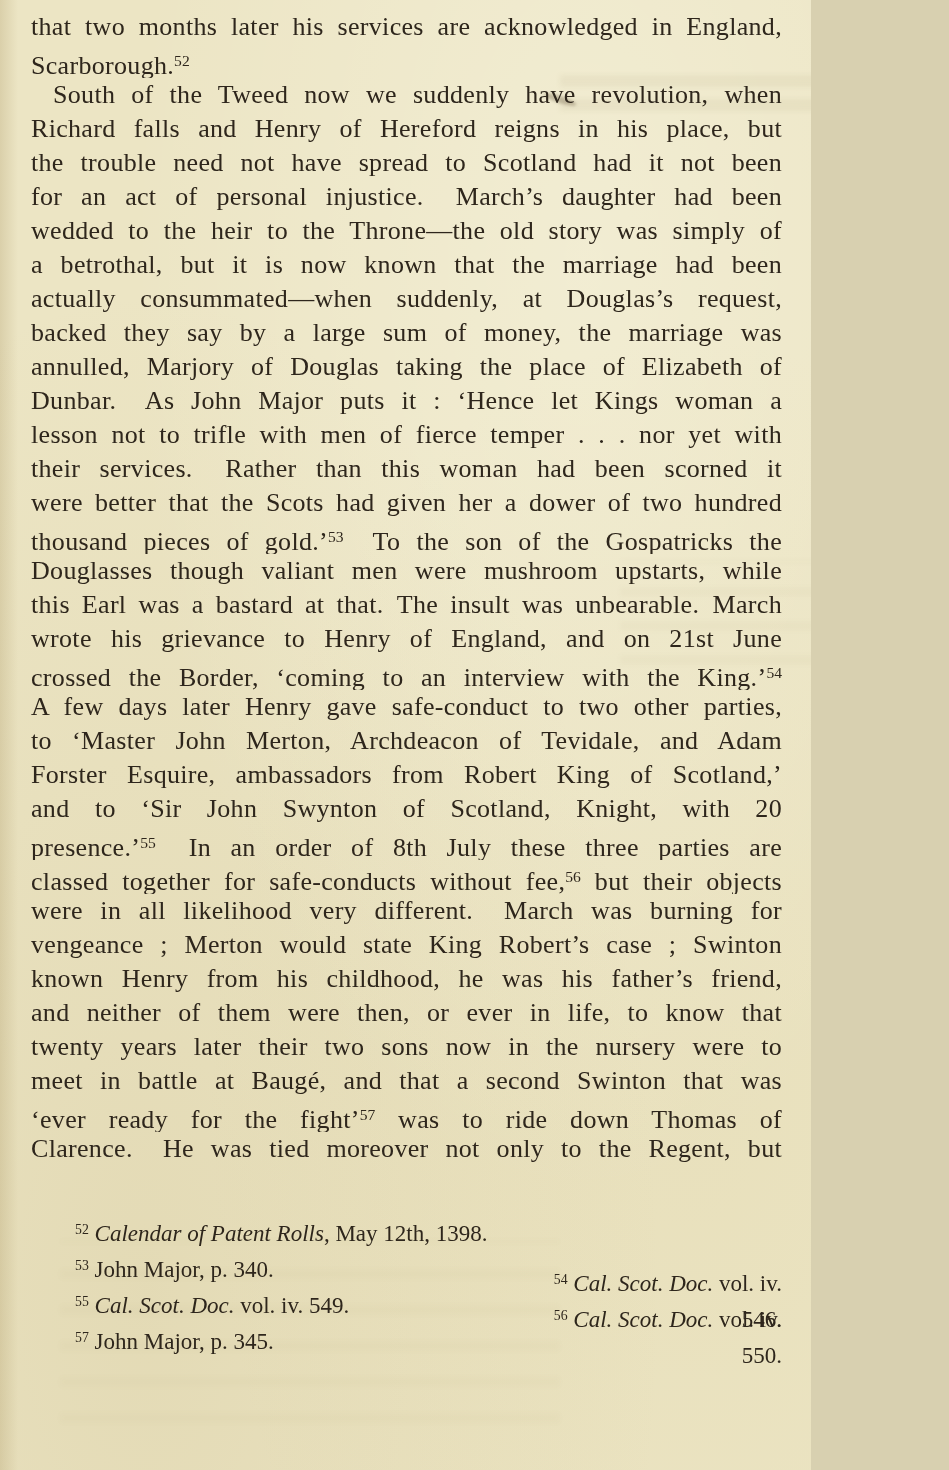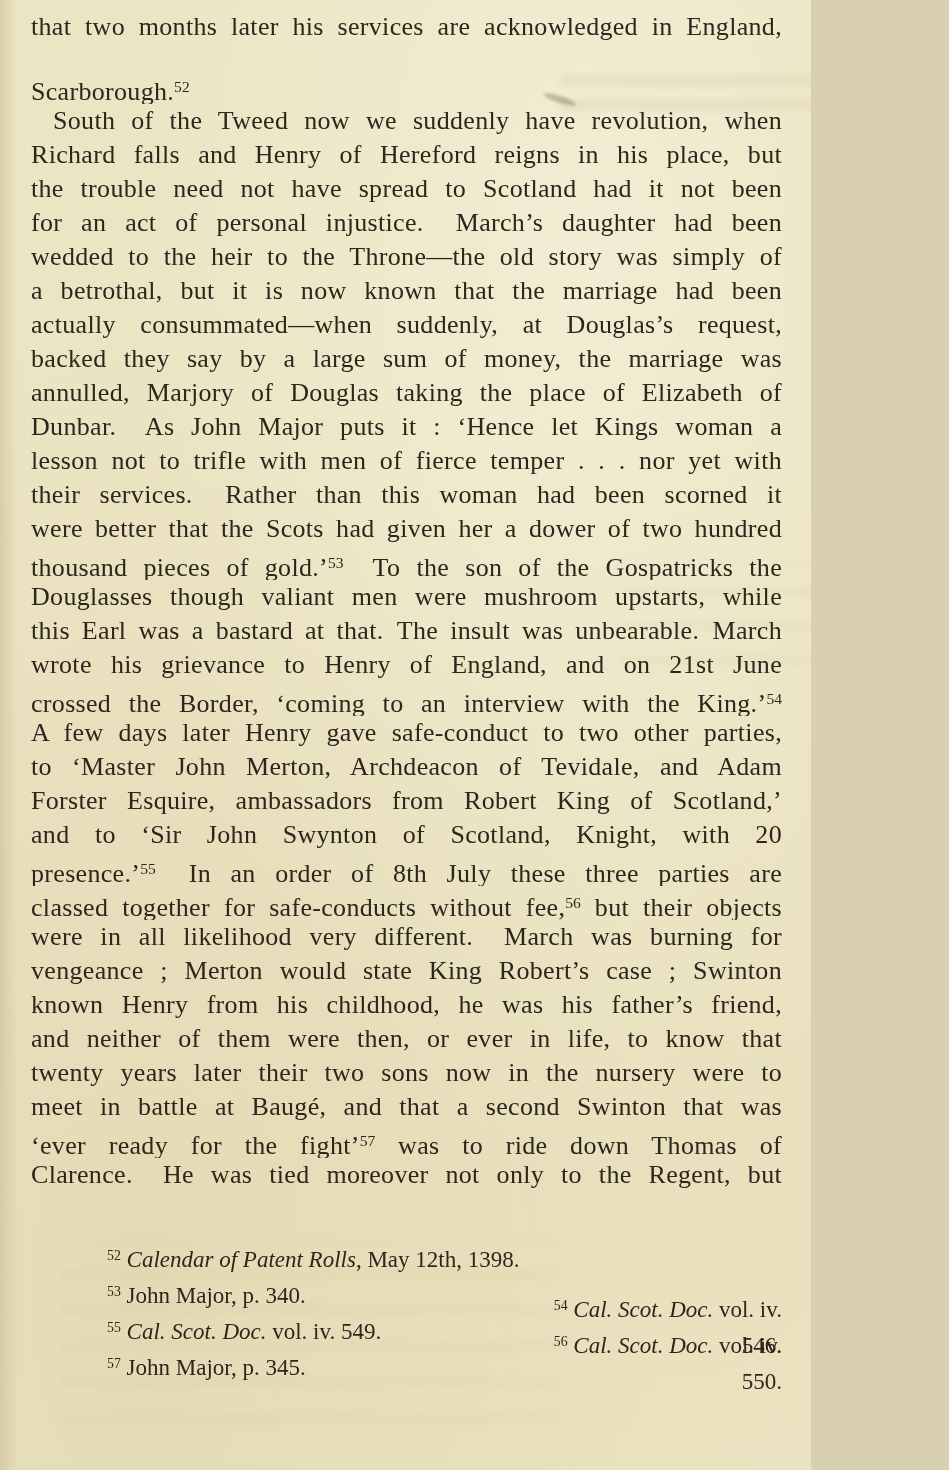--- a/index.html
+++ b/index.html
@@ -14,28 +14,28 @@
       linear-gradient(90deg, rgba(146,122,66,0.20), rgba(146,122,66,0) 18px),
       #ece5c4;
     font-family:"Liberation Serif","DejaVu Serif",serif;
     color:#2e261c;
   }
   .body-text{position:relative;z-index:2;}
   .line{
     height:34px;line-height:34px;font-size:26px;letter-spacing:0.012em;
     text-align:justify;text-align-last:justify;overflow:hidden;white-space:normal;
   }
-  .line.nojust{text-align-last:left;margin-top:26px;}
+  .line.nojust{text-align-last:left;}
   .line.ind{text-indent:22px;}
   .sup{font-size:0.6em;vertical-align:0.5em;letter-spacing:0;}
   .it{font-style:italic;}
   .footnotes{position:relative;z-index:2;margin-top:46px;font-size:23px;}
   .fnrow{position:relative;height:36px;line-height:36px;}
   .fncell{display:inline-block;}
-  .fnleft{margin-left:76px;}
+  .fnleft{margin-left:44px;}
   .fnright{position:absolute;left:489px;top:14px;text-align:right;}
   .smudge{
     position:absolute;left:543px;top:96px;width:34px;height:7px;z-index:1;
     background:rgba(104,88,62,0.35);border-radius:50%;
     transform:rotate(18deg);filter:blur(1.5px);
   }
   .ghost{position:absolute;z-index:1;pointer-events:none;filter:blur(2.5px);}
   .ghost-a{
     left:560px;top:72px;width:370px;height:46px;opacity:0.5;
     background:repeating-linear-gradient(0deg, transparent 0 6px, rgba(128,110,62,0.14) 8px 18px, transparent 20px 24px);

